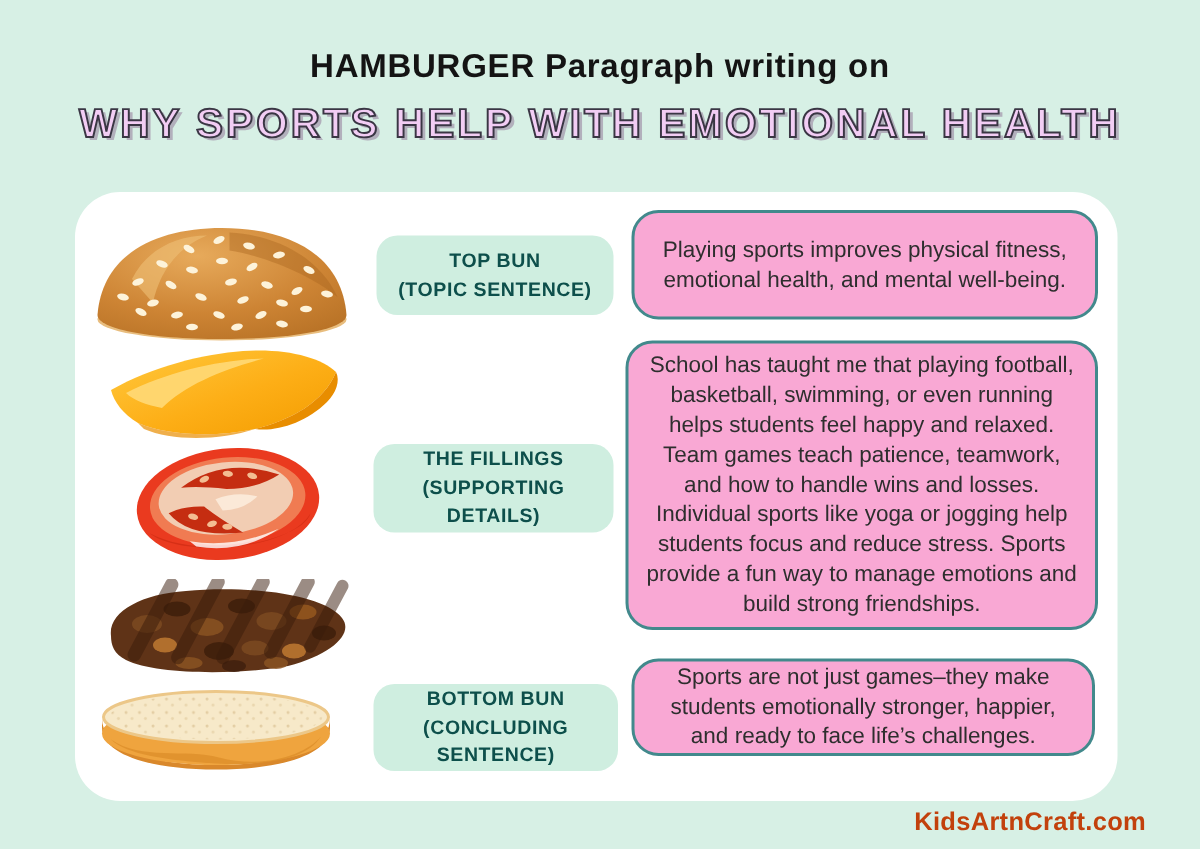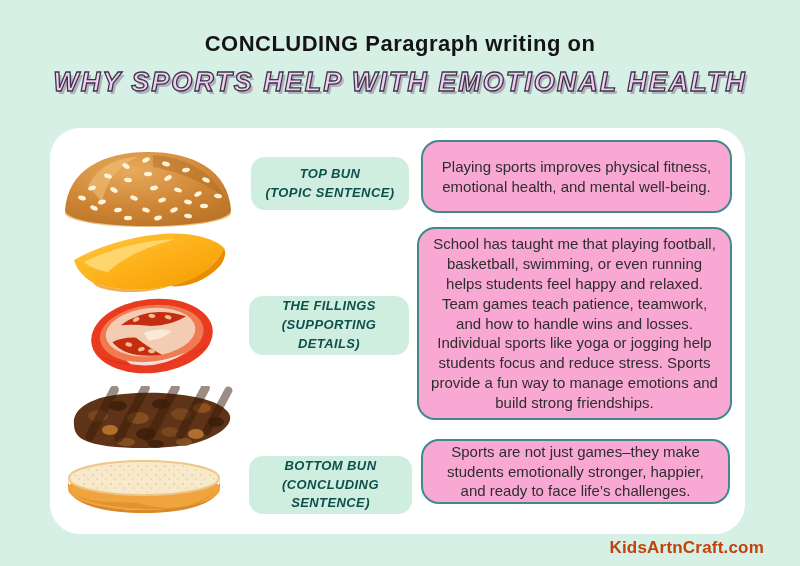--- a/index.html
+++ b/index.html
@@ -11,33 +11,32 @@
   .subtitle{
     position:absolute;top:31px;left:0;width:100%;text-align:center;
     font-size:22px;font-weight:800;color:#141414;letter-spacing:.5px;
   }
   .title{
     position:absolute;top:67px;left:0;width:100%;text-align:center;
     font-size:27px;font-weight:900;letter-spacing:2px;color:#f2cdf4;
     -webkit-text-stroke:1.3px #3a3644;
     text-shadow:2.5px 2.5px 0 #b2b0bc;
     white-space:nowrap;
-    font-style:italic;
   }
   .card{
     position:absolute;left:50px;top:128px;width:695px;height:406px;
     background:#ffffff;border-radius:30px;
   }
   .ing{position:absolute;}
   .pill{
     position:absolute;background:#cfeee0;border-radius:14px;
     color:#0d4f4b;font-weight:800;font-size:13px;line-height:1.45;
     text-align:center;letter-spacing:.4px;white-space:pre-line;
     display:flex;align-items:center;justify-content:center;
-    box-sizing:border-box;padding:8px 4px;font-style:italic;
+    box-sizing:border-box;padding:8px 4px;
   }
   .pill1{left:251px;top:157px;width:158px;height:53px;}
   .pill2{left:249px;top:296px;width:160px;height:59px;}
   .pill3{left:249px;top:456px;width:163px;height:58px;}
   .tbox{
     position:absolute;background:#f9a8d4;border:2px solid #42898c;
     border-radius:18px;box-sizing:border-box;
     display:flex;align-items:center;justify-content:center;
     text-align:center;color:#2e2e2e;
     padding:6px 12px;
@@ -49,21 +48,21 @@
   .footer{
     position:absolute;top:538px;right:36px;
     font-size:17px;font-weight:800;color:#c2410c;letter-spacing:.2px;
   }
 </style>
 </head>
 <body>
 
 <div class="poster">
 
-  <div class="subtitle">CONCLUDING Paragraph writing on</div>
+  <div class="subtitle">HAMBURGER Paragraph writing on</div>
   <div class="title">WHY SPORTS HELP WITH EMOTIONAL HEALTH</div>
 
   <div class="card"></div>
 
   <svg class="ing" style="left:58px;top:144px" width="180" height="86" viewBox="0 0 180 86">
     <defs>
       <radialGradient id="bunGrad" cx="40%" cy="25%" r="95%">
         <stop offset="0%" stop-color="#e7aa5b"></stop>
         <stop offset="55%" stop-color="#cd8434"></stop>
         <stop offset="100%" stop-color="#b26d22"></stop>

